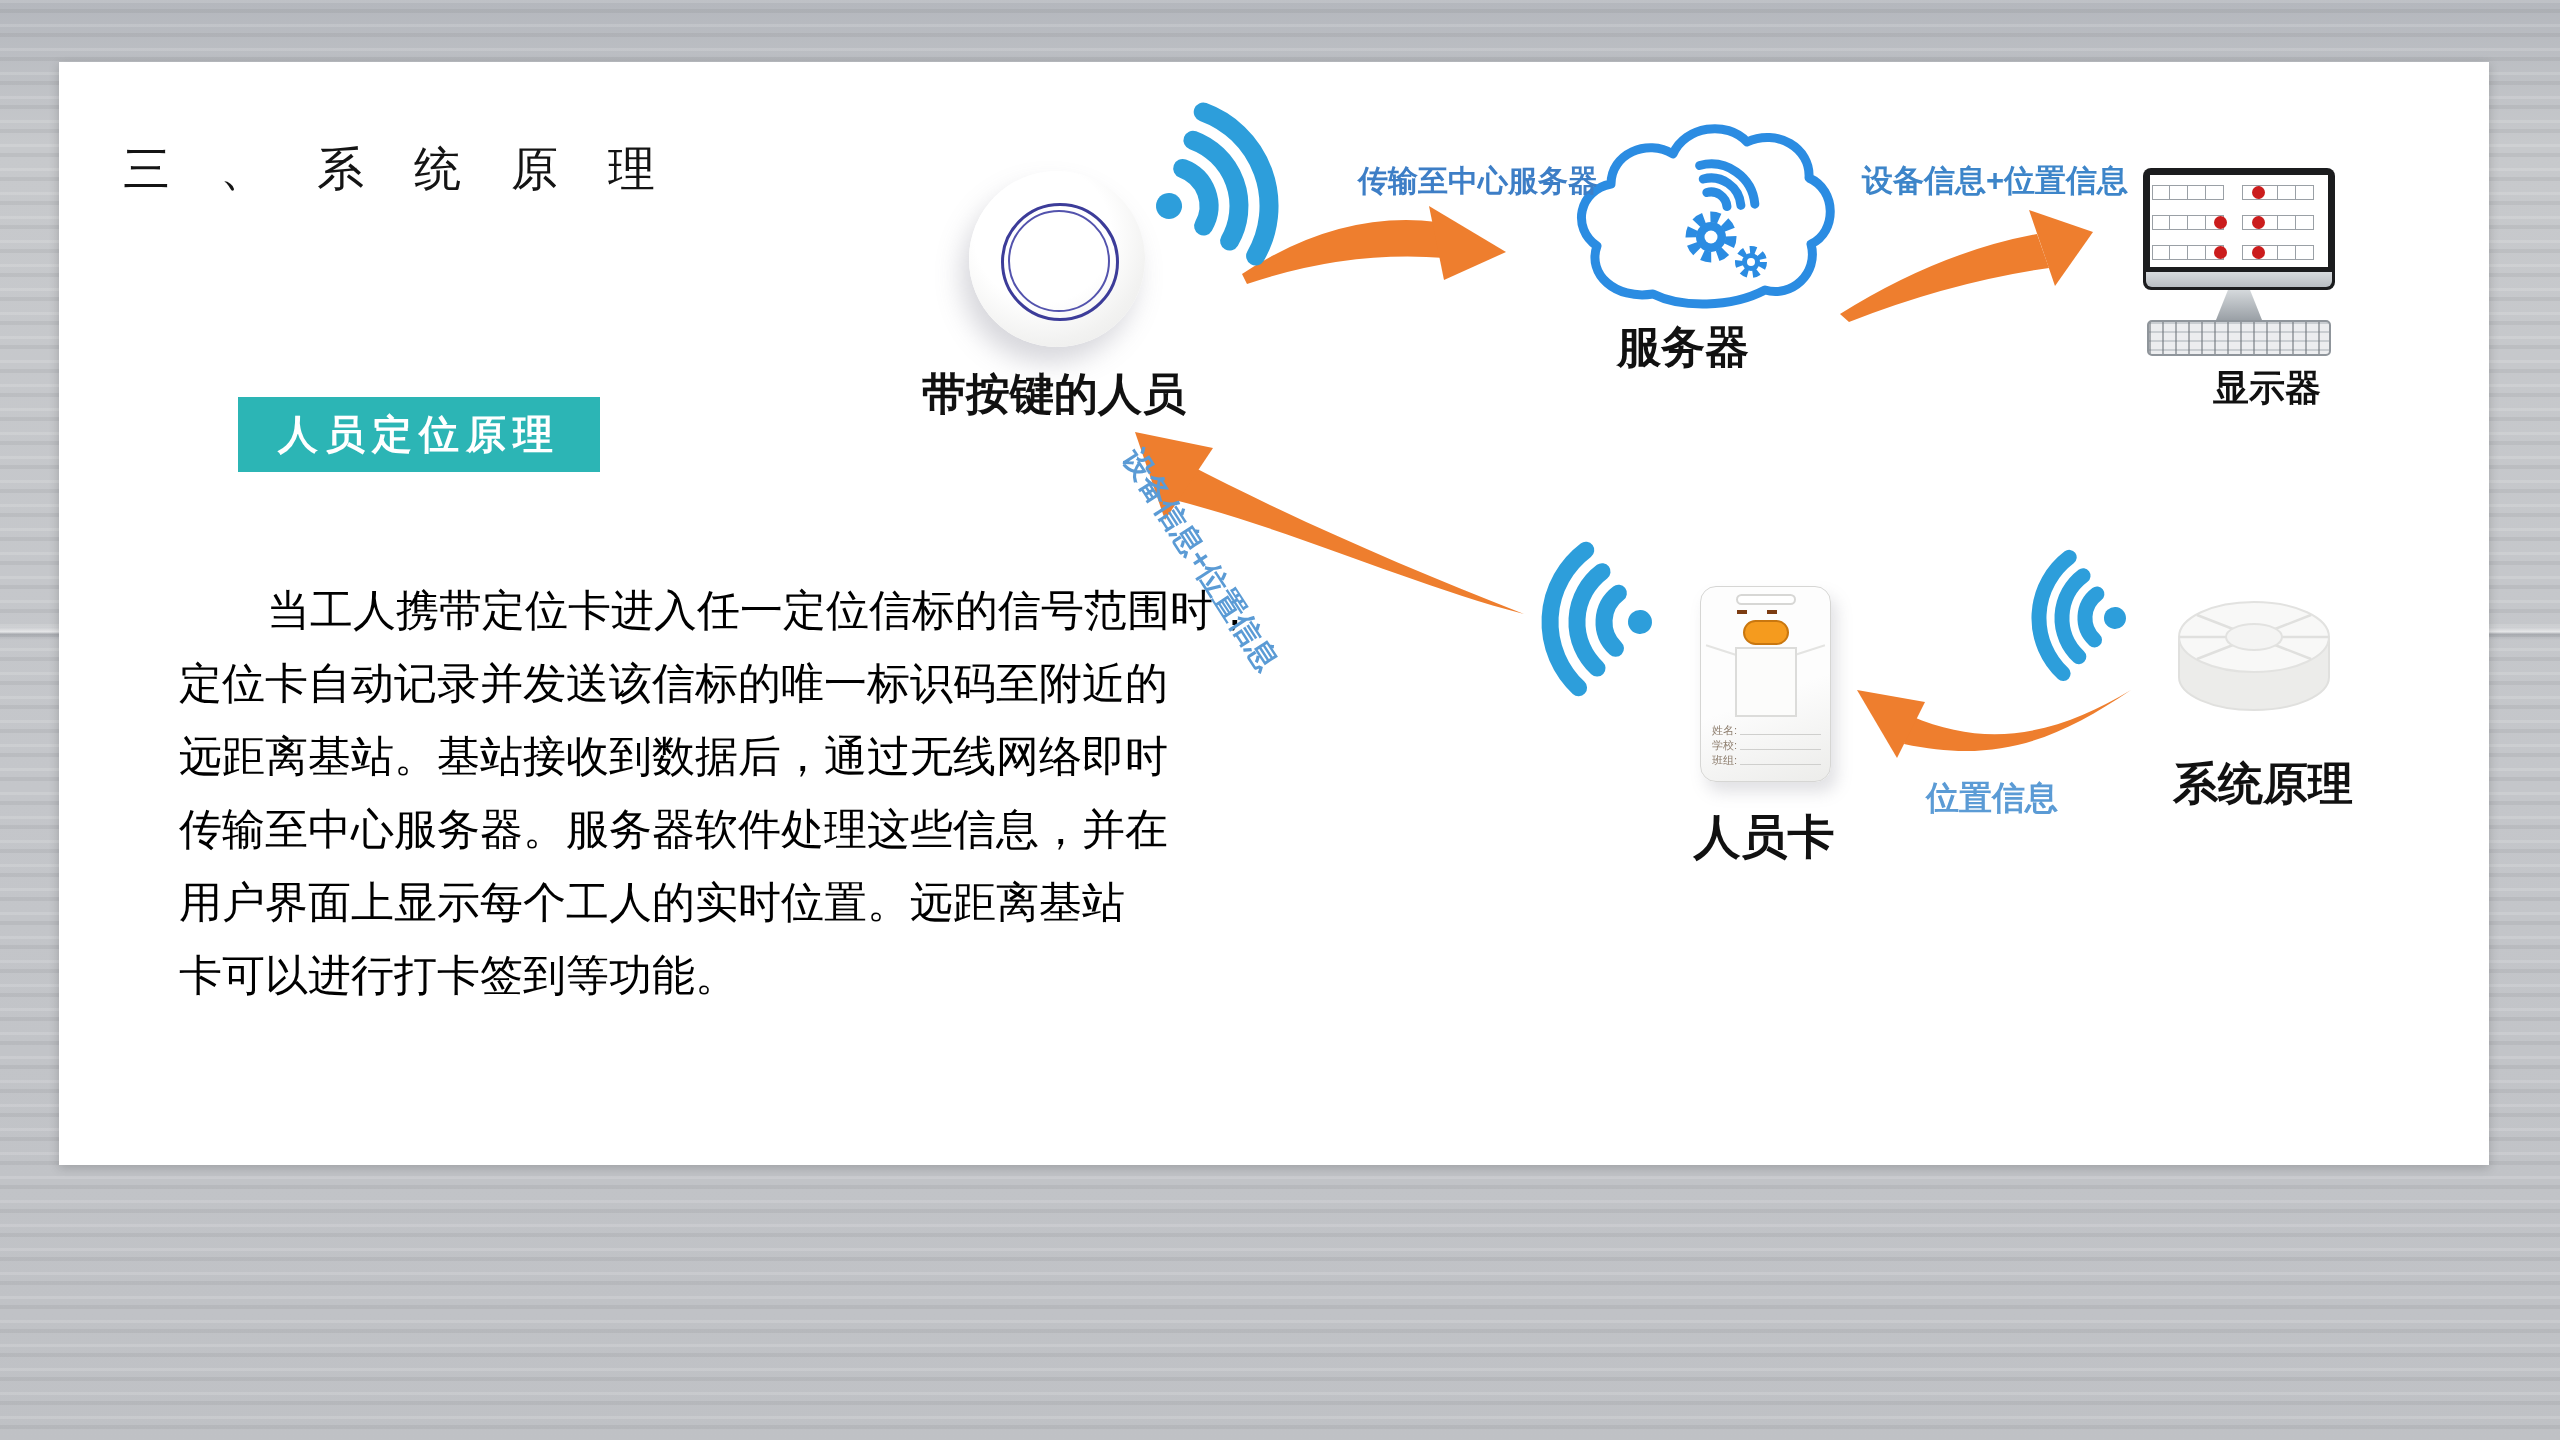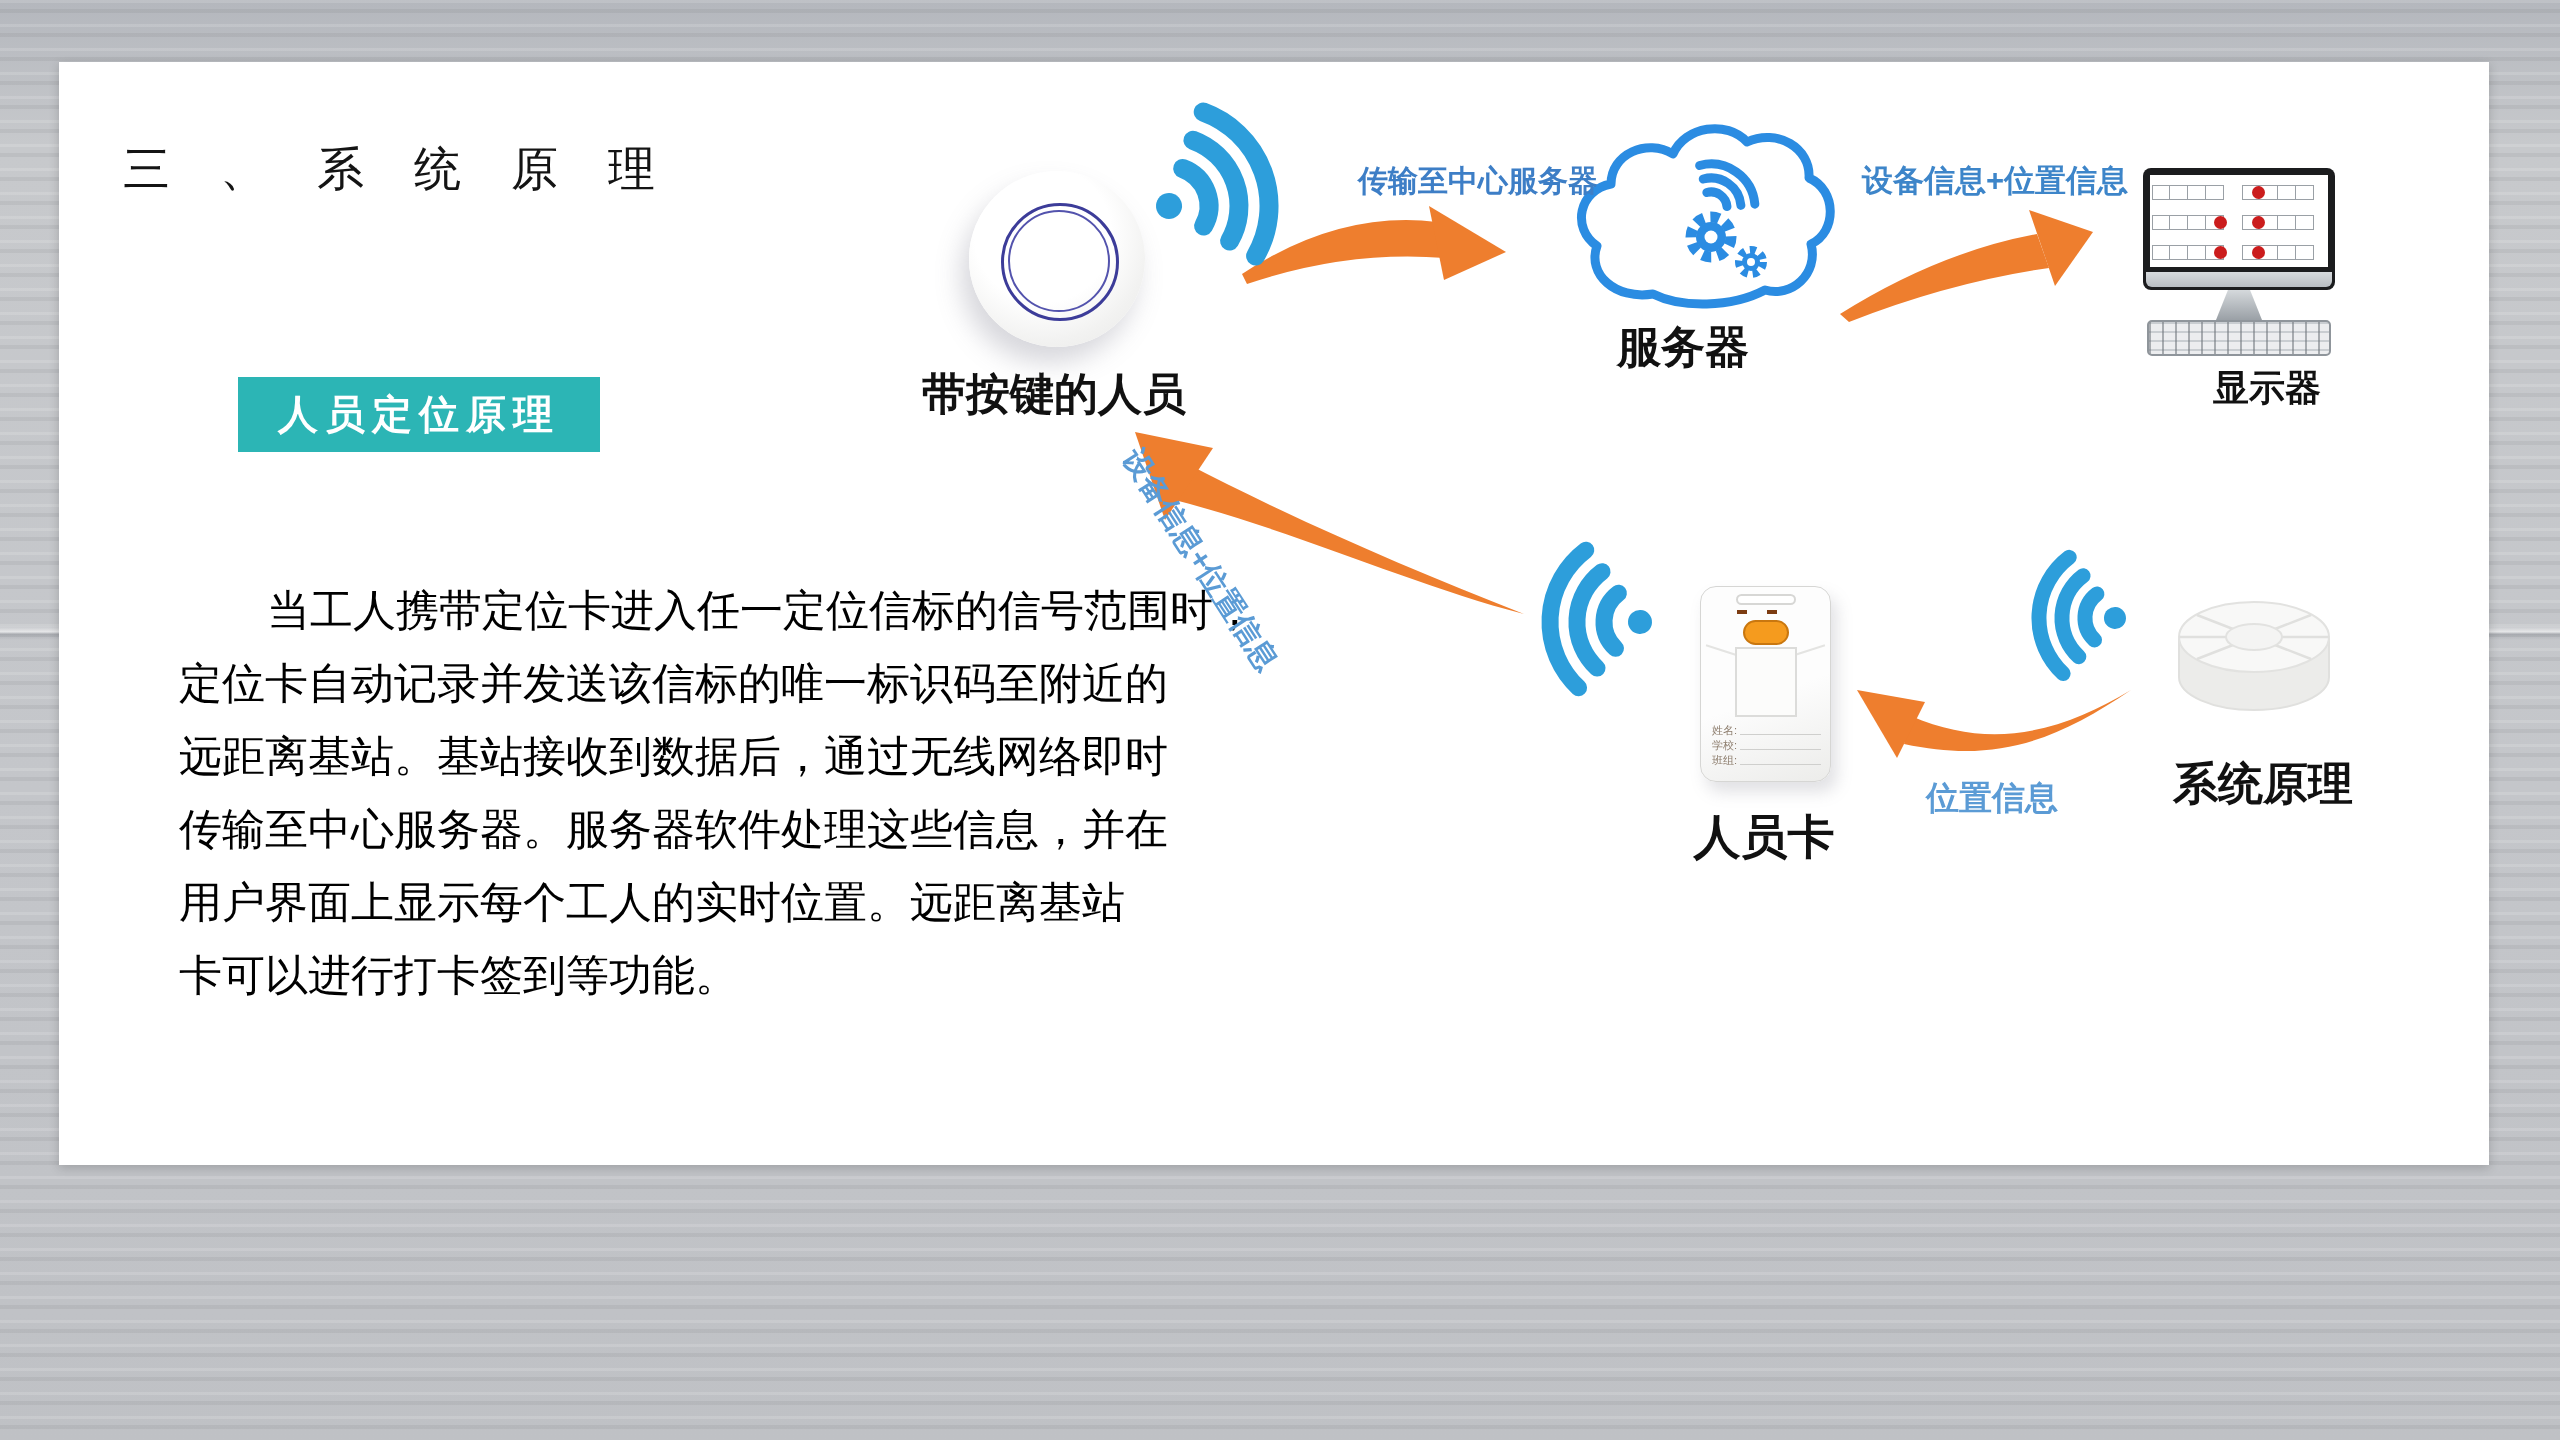--- a/index.html
+++ b/index.html
@@ -68,21 +68,21 @@
 </head>
 <body>
 
 <div class="stage">
   <div class="bg-seam"></div>
 
   <div class="slide">
 
     <div class="abs title">三、系统原理</div>
 
-    <div class="abs badge" style="background:#2cb5b5;">人员定位原理</div>
+    <div class="abs badge" style="background:#2cb5b5;margin-top:20px;">人员定位原理</div>
 
     <div class="abs para">
       <div class="pline">当工人携带定位卡进入任一定位信标的信号范围时，</div>
       <div class="pline">定位卡自动记录并发送该信标的唯一标识码至附近的</div>
       <div class="pline">远距离基站。基站接收到数据后，通过无线网络即时</div>
       <div class="pline">传输至中心服务器。服务器软件处理这些信息，并在</div>
       <div class="pline">用户界面上显示每个工人的实时位置。远距离基站</div>
       <div class="pline">卡可以进行打卡签到等功能。</div>
     </div>
 

